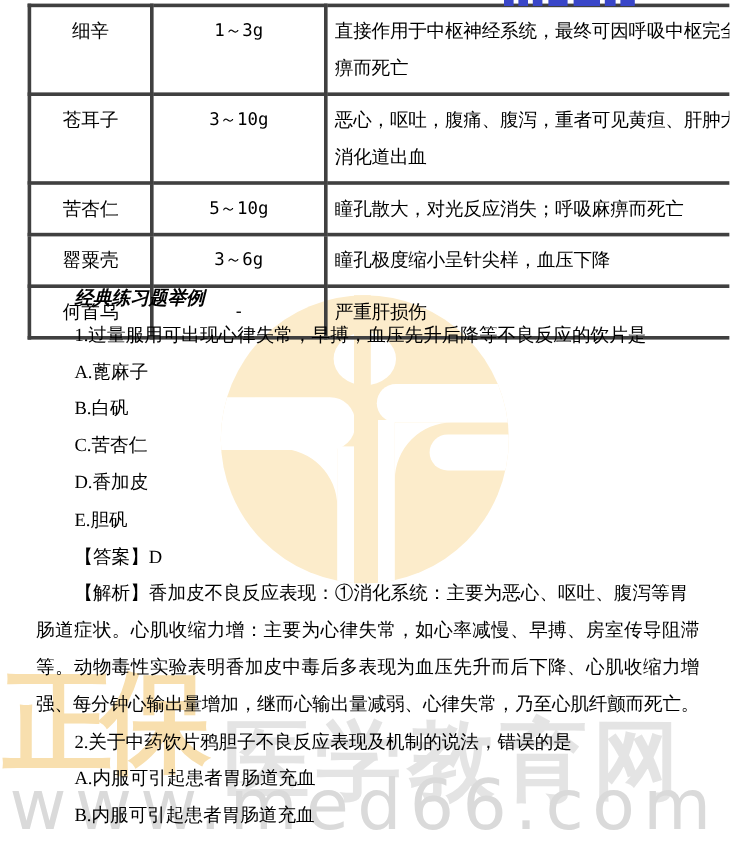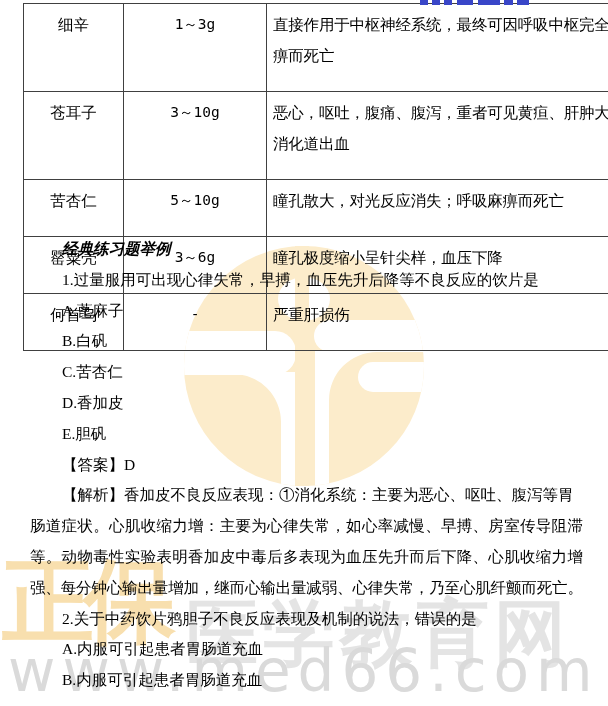--- a/index.html
+++ b/index.html
@@ -27,21 +27,21 @@
   }
   .blue-frags{position:absolute;left:0;top:0;width:608px;height:6px;z-index:3;}
   .blue-frags span{position:absolute;top:0;height:5px;background:#3946C8;display:block;}
   
   table.tox{
     position:absolute;left:23px;top:3px;width:570px;z-index:2;
     border-collapse:collapse;table-layout:fixed;background:transparent;
     font-size:15.5px;line-height:31px;
   }
   table.tox td{
-    border:1px solid #404040;vertical-align:top;padding:5px 6px 20px 6px;
+    border:3px solid #404040;vertical-align:top;padding:5px 6px 4px 6px;
     overflow:hidden;
   }
   td.c-name{width:87px;text-align:center;}
   td.c-dose{width:130px;text-align:center;font-family:"DejaVu Sans Mono","Liberation Mono",monospace;font-size:14.5px;}
   td.c-eff{width:353px;text-align:left;padding-right:17px;letter-spacing:-0.2px;}
   tr.h2 td{height:56px;}
   tr.h1 td{height:22px;}
   
   .content{
     position:absolute;left:30px;top:234px;width:552px;z-index:2;

